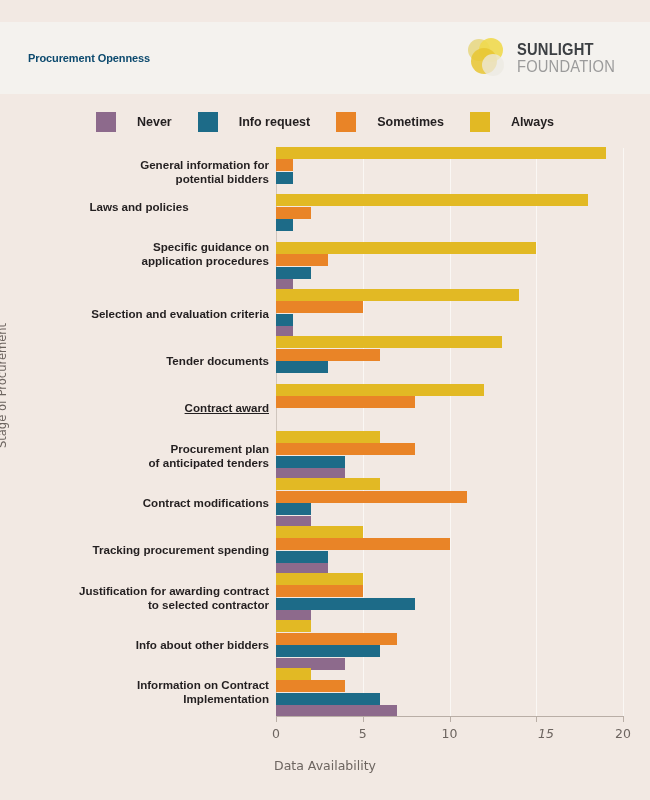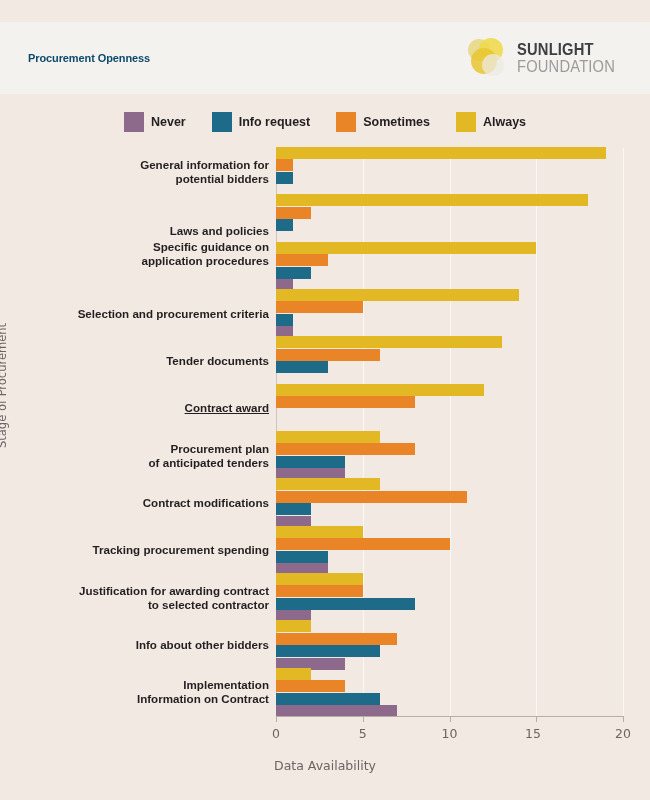--- a/index.html
+++ b/index.html
@@ -53,21 +53,21 @@
   
   .legend {
     position: absolute;
     left: 0; top: 112px;
     width: 650px;
     display: flex;
     justify-content: center;
     align-items: center;
     gap: 26px;
   }
-  .legend-item { display: flex; align-items: center; gap: 7px; }
+  .legend-item { display: flex; align-items: center; gap: 21px; }
   .legend-swatch { width: 20px; height: 20px; display: block; }
   .legend-label {
     font-size: 12.5px; font-weight: bold; color: #231f20;
   }
 
   
   .chart {
     position: absolute;
     left: 0; top: 148px;
     width: 650px; height: 580px;
@@ -258,38 +258,38 @@
       </div>
     <div class="axis-line"></div>
     <div id="ticklabels">
         <div class="tick" style="left: 276px;"></div>
         <div class="ticklabel" style="left: 276px;">0</div>
         <div class="tick" style="left: 362.75px;"></div>
         <div class="ticklabel" style="left: 362.75px;">5</div>
         <div class="tick" style="left: 449.5px;"></div>
         <div class="ticklabel" style="left: 449.5px;">10</div>
         <div class="tick" style="left: 536.25px;"></div>
-        <div class="ticklabel" style="left: 533px;">15</div>
+        <div class="ticklabel" style="left: 546px; font-style: italic;">15</div>
         <div class="tick" style="left: 623px;"></div>
         <div class="ticklabel" style="left: 623px;">20</div>
       </div>
     <div id="catlabels">
         <div class="cat-label" style="top: 9.66667px;">
           <div>General information for</div>
           <div>potential bidders</div>
         </div>
-        <div class="cat-label" style="top: 76px;">
+        <div class="cat-label" style="top: 52px; text-align: center;">
           <div>Laws and policies</div>
         </div>
         <div class="cat-label" style="top: 92px;">
           <div>Specific guidance on</div>
           <div>application procedures</div>
         </div>
         <div class="cat-label" style="top: 158.667px;">
-          <div>Selection and procurement criteria</div>
+          <div>Selection and evaluation criteria</div>
         </div>
         <div class="cat-label" style="top: 206px;">
           <div>Tender documents</div>
         </div>
         <div class="cat-label" style="top: 253.333px; text-decoration: underline;">
           <div>Contract award</div>
         </div>
         <div class="cat-label" style="top: 293.667px;">
           <div>Procurement plan</div>
           <div>of anticipated tenders</div>
@@ -301,20 +301,20 @@
           <div>Tracking procurement spending</div>
         </div>
         <div class="cat-label" style="top: 435.667px; text-align: right;">
           <div>Justification for awarding contract</div>
           <div>to selected contractor</div>
         </div>
         <div class="cat-label" style="top: 490px;">
           <div>Info about other bidders</div>
         </div>
         <div class="cat-label" style="top: 530.333px;">
+          <div>Information on Contract</div>
           <div>Implementation</div>
-          <div>Information on Contract</div>
         </div>
       </div>
     <div class="xlabel">Data Availability</div>
   </div>
 
 </div>
 
 </body></html>

